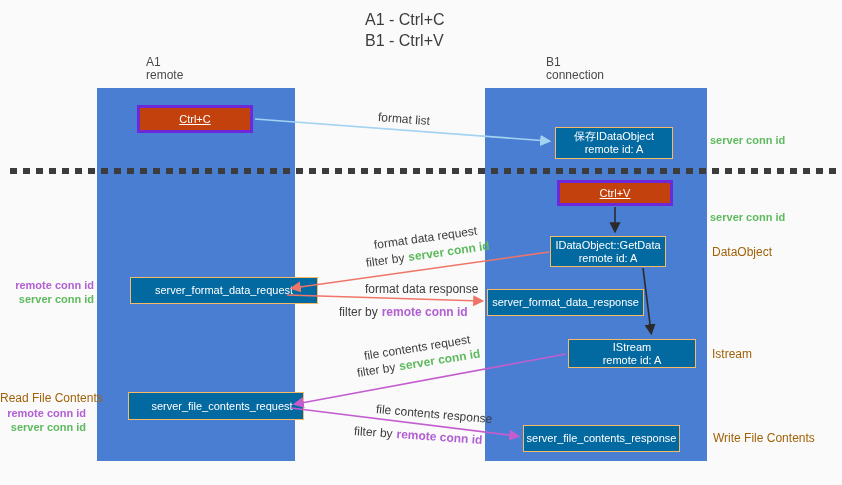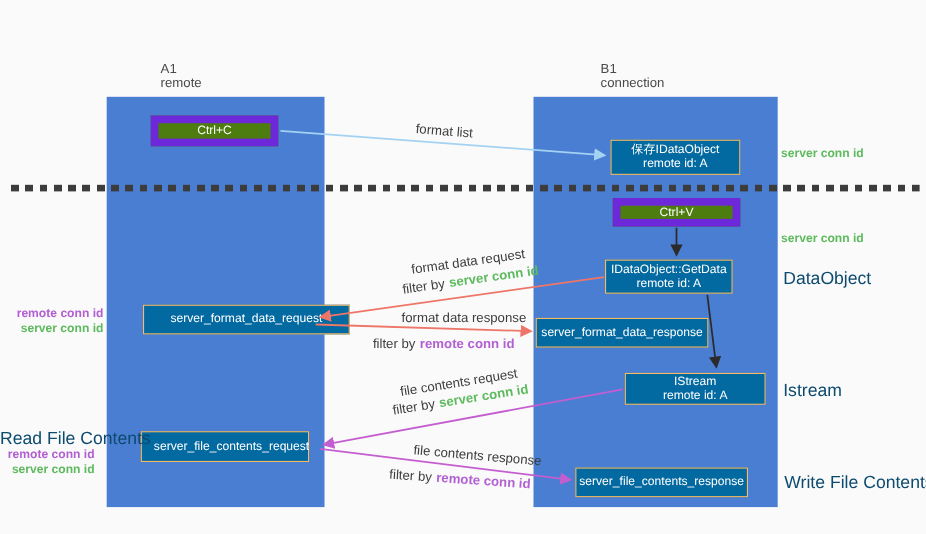--- a/index.html
+++ b/index.html
@@ -6,36 +6,40 @@
   .canvas{position:relative;width:842px;height:485px;background:#fafafa;overflow:hidden;}
   .abs{position:absolute;}
   .title{left:365px;top:9px;font-size:16px;line-height:21px;color:#3c3c3c;}
   .col-header{top:56px;width:100px;text-align:left;font-size:12px;line-height:13px;color:#4a4a4a;}
   .lifeline{top:88px;height:373px;background:#4a7ed2;z-index:1;}
   .divider{left:10px;top:168px;width:826px;height:6px;z-index:2;
     background:repeating-linear-gradient(90deg,#3c3c3c 0 7px,transparent 7px 13px);}
   .node{z-index:3;display:flex;flex-direction:column;align-items:center;justify-content:center;
     color:#ffffff;font-size:11px;line-height:13px;white-space:nowrap;text-align:center;box-sizing:border-box;}
   .green{background:#6fbf70;border:1px solid #8accp8b;}
-  .green{background:#4d7c0f;border:7px solid #6d28d9;}
+  .green{background:#c2410c;border:3px solid #6d28d9;text-decoration:underline;}
   .orange{background:#0369a1;border:1px solid #f8ba62;}
   .arrows{left:0;top:0;width:842px;height:485px;z-index:4;pointer-events:none;}
   .msg{z-index:5;font-size:12px;color:#3d3d3d;white-space:nowrap;transform-origin:left center;}
   .gkey{color:#5eba5e;font-weight:bold;margin-left:4px;}
   .pkey{color:#b25fd3;font-weight:bold;margin-left:4px;}
   .side-green{font-size:11px;font-weight:bold;color:#5eba5e;white-space:nowrap;z-index:5;}
   .side-purple{font-size:11px;font-weight:bold;color:#b25fd3;white-space:nowrap;z-index:5;}
-  .side-dark{font-size:16px;color:#0c4a6e;white-space:nowrap;z-index:5;}
+  .side-dark{font-size:12px;color:#a16207;white-space:nowrap;z-index:5;}
   .ralign{text-align:right;}
 </style>
 </head>
 <body>
 
 <div class="canvas">
 
+  <div class="abs title">
+    <div>A1 - Ctrl+C</div>
+    <div>B1 - Ctrl+V</div>
+  </div>
 
   <div class="abs col-header" style="left:146px;">
     <div>A1</div>
     <div>remote</div>
   </div>
   <div class="abs col-header" style="left:546px;">
     <div>B1</div>
     <div>connection</div>
   </div>
 
@@ -92,21 +96,21 @@
 
   <div class="abs node orange" style="left:487px;top:289px;width:157px;height:27px;">
     <span>server_format_data_response</span>
   </div>
 
   <div class="abs node orange" style="left:568px;top:339px;width:128px;height:29px;">
     <span>IStream</span>
     <span>remote id: A</span>
   </div>
 
-  <div class="abs node orange" style="left:128px;top:392px;width:153px;height:28px;padding-left:12px;">
+  <div class="abs node orange" style="left:128px;top:392px;width:176px;height:28px;padding-left:12px;">
     <span>server_file_contents_request</span>
   </div>
 
   <div class="abs node orange" style="left:523px;top:425px;width:157px;height:27px;">
     <span>server_file_contents_response</span>
   </div>
 
   <div class="abs msg" style="left:378px;top:110px;transform:rotate(4.5deg);">format list</div>
 
   <div class="abs msg" style="left:374px;top:238px;transform:rotate(-8deg);">format data request</div>

